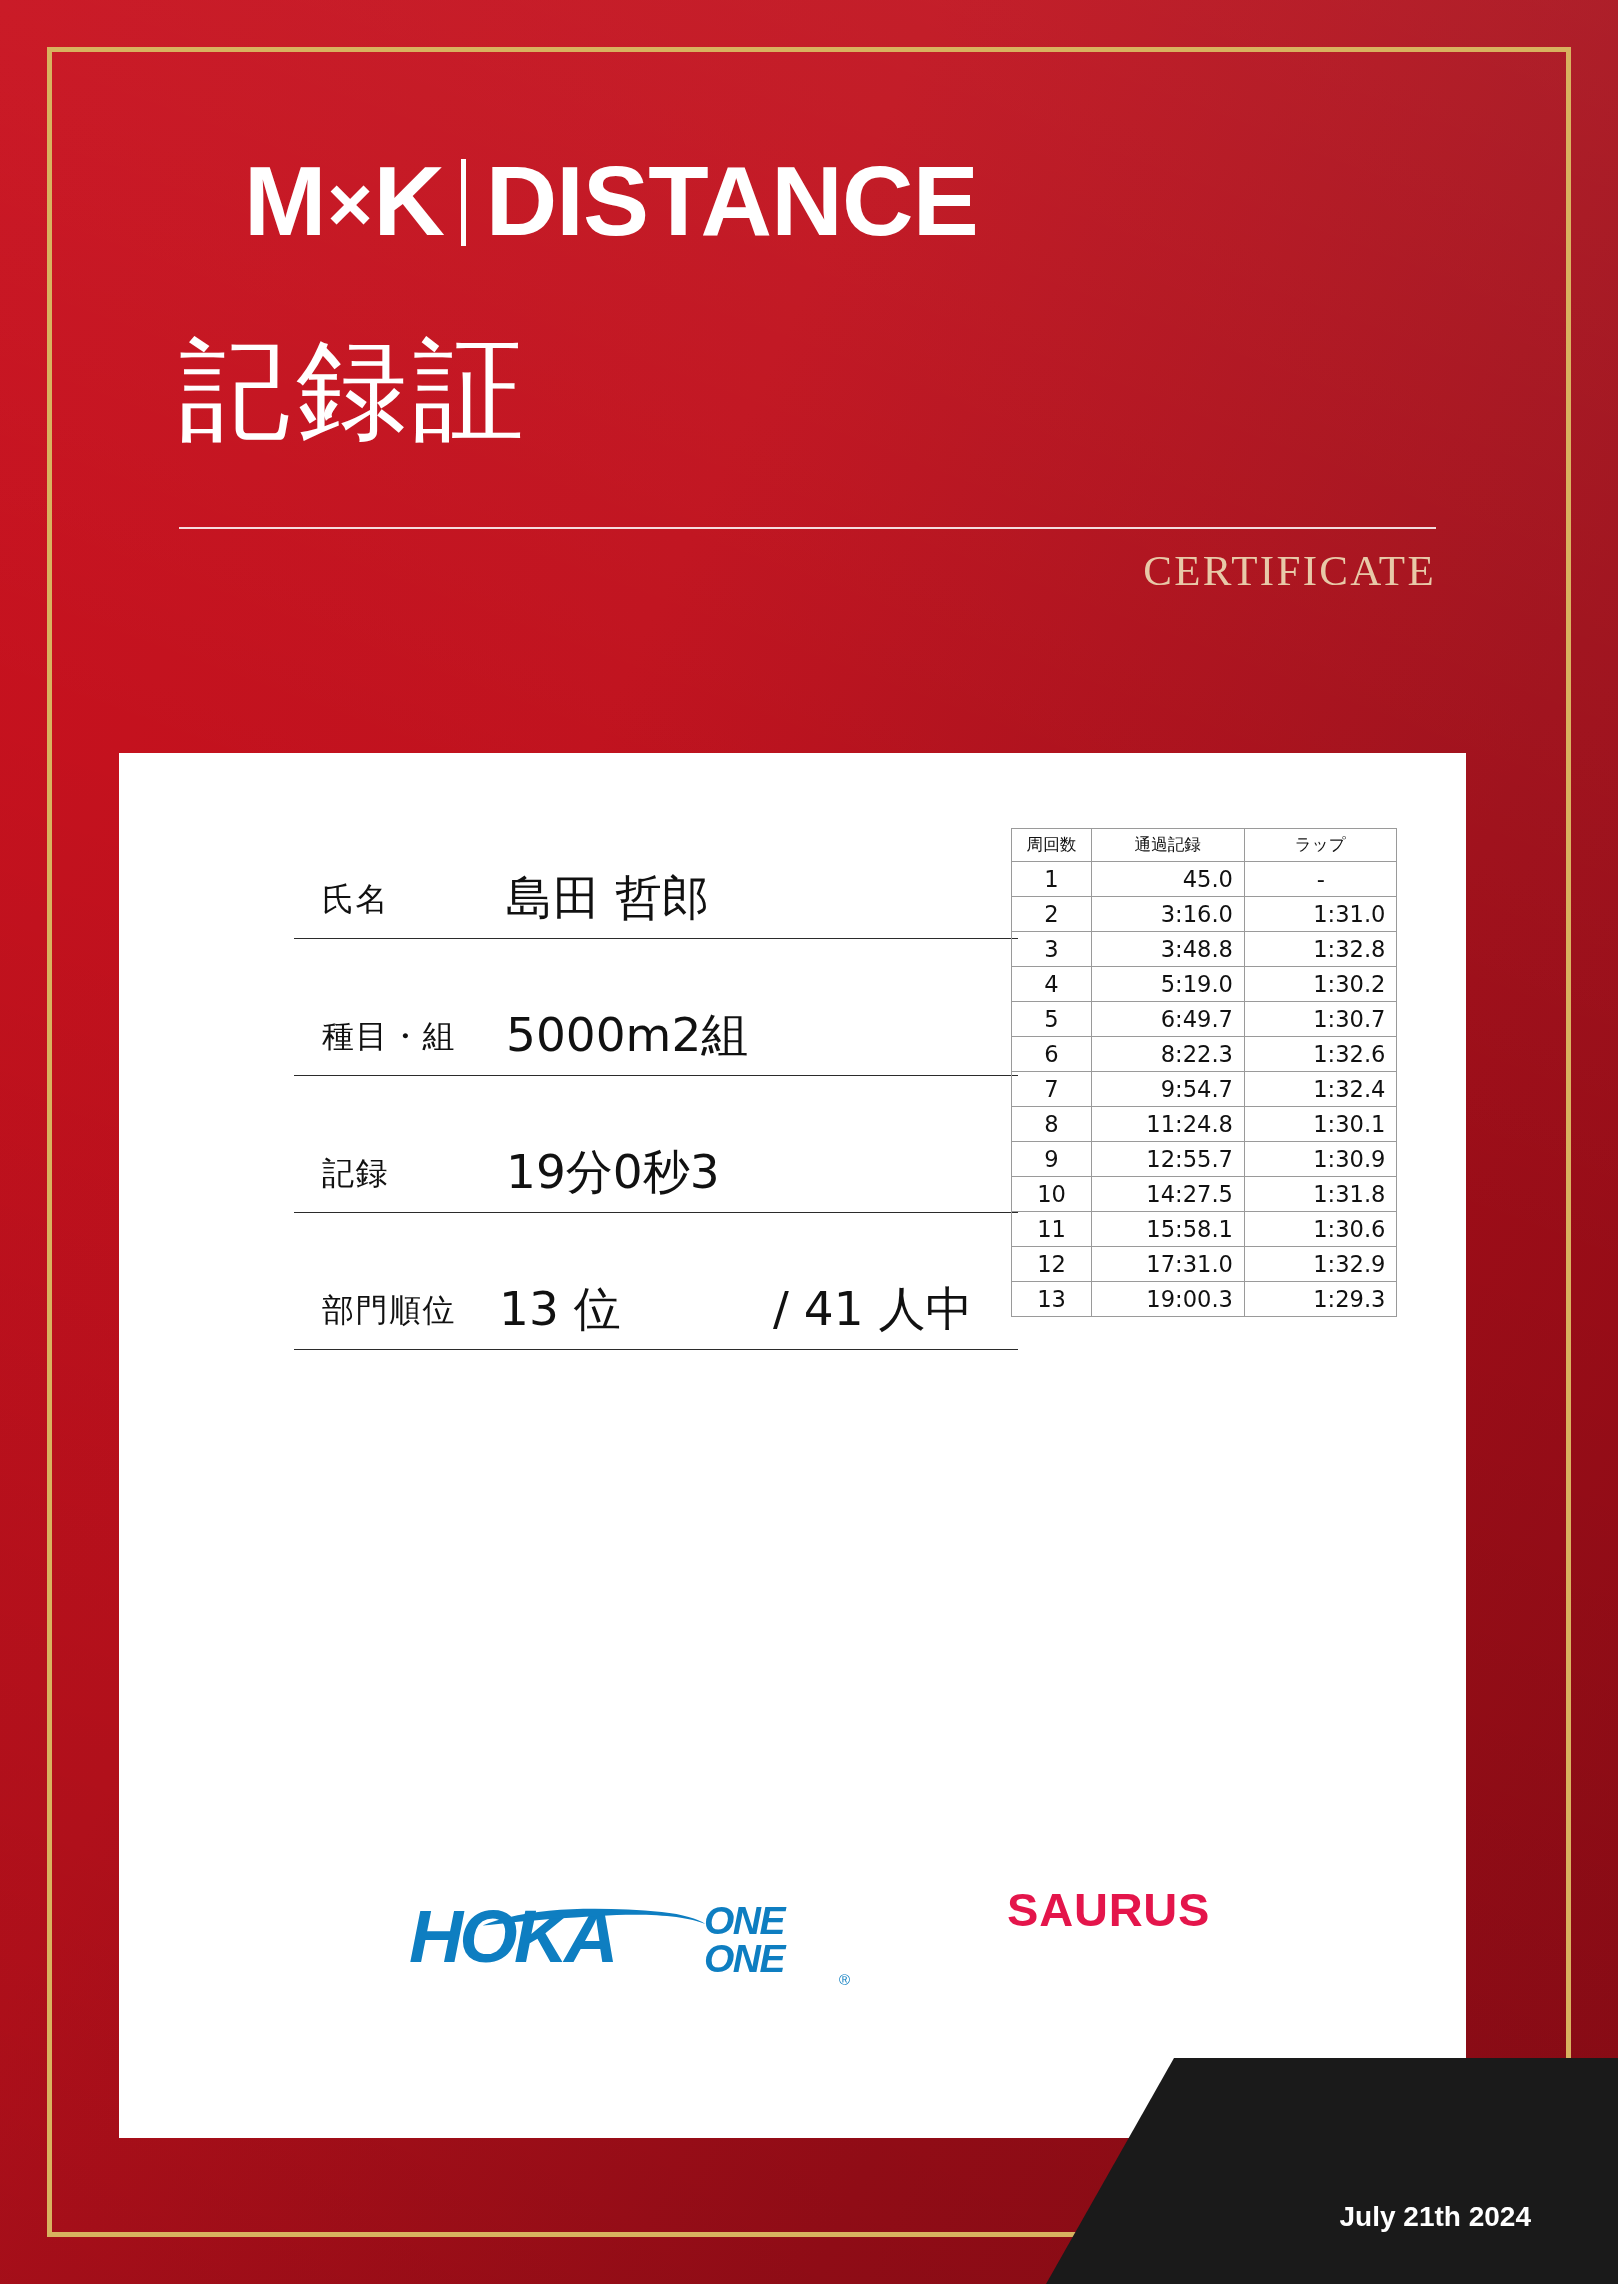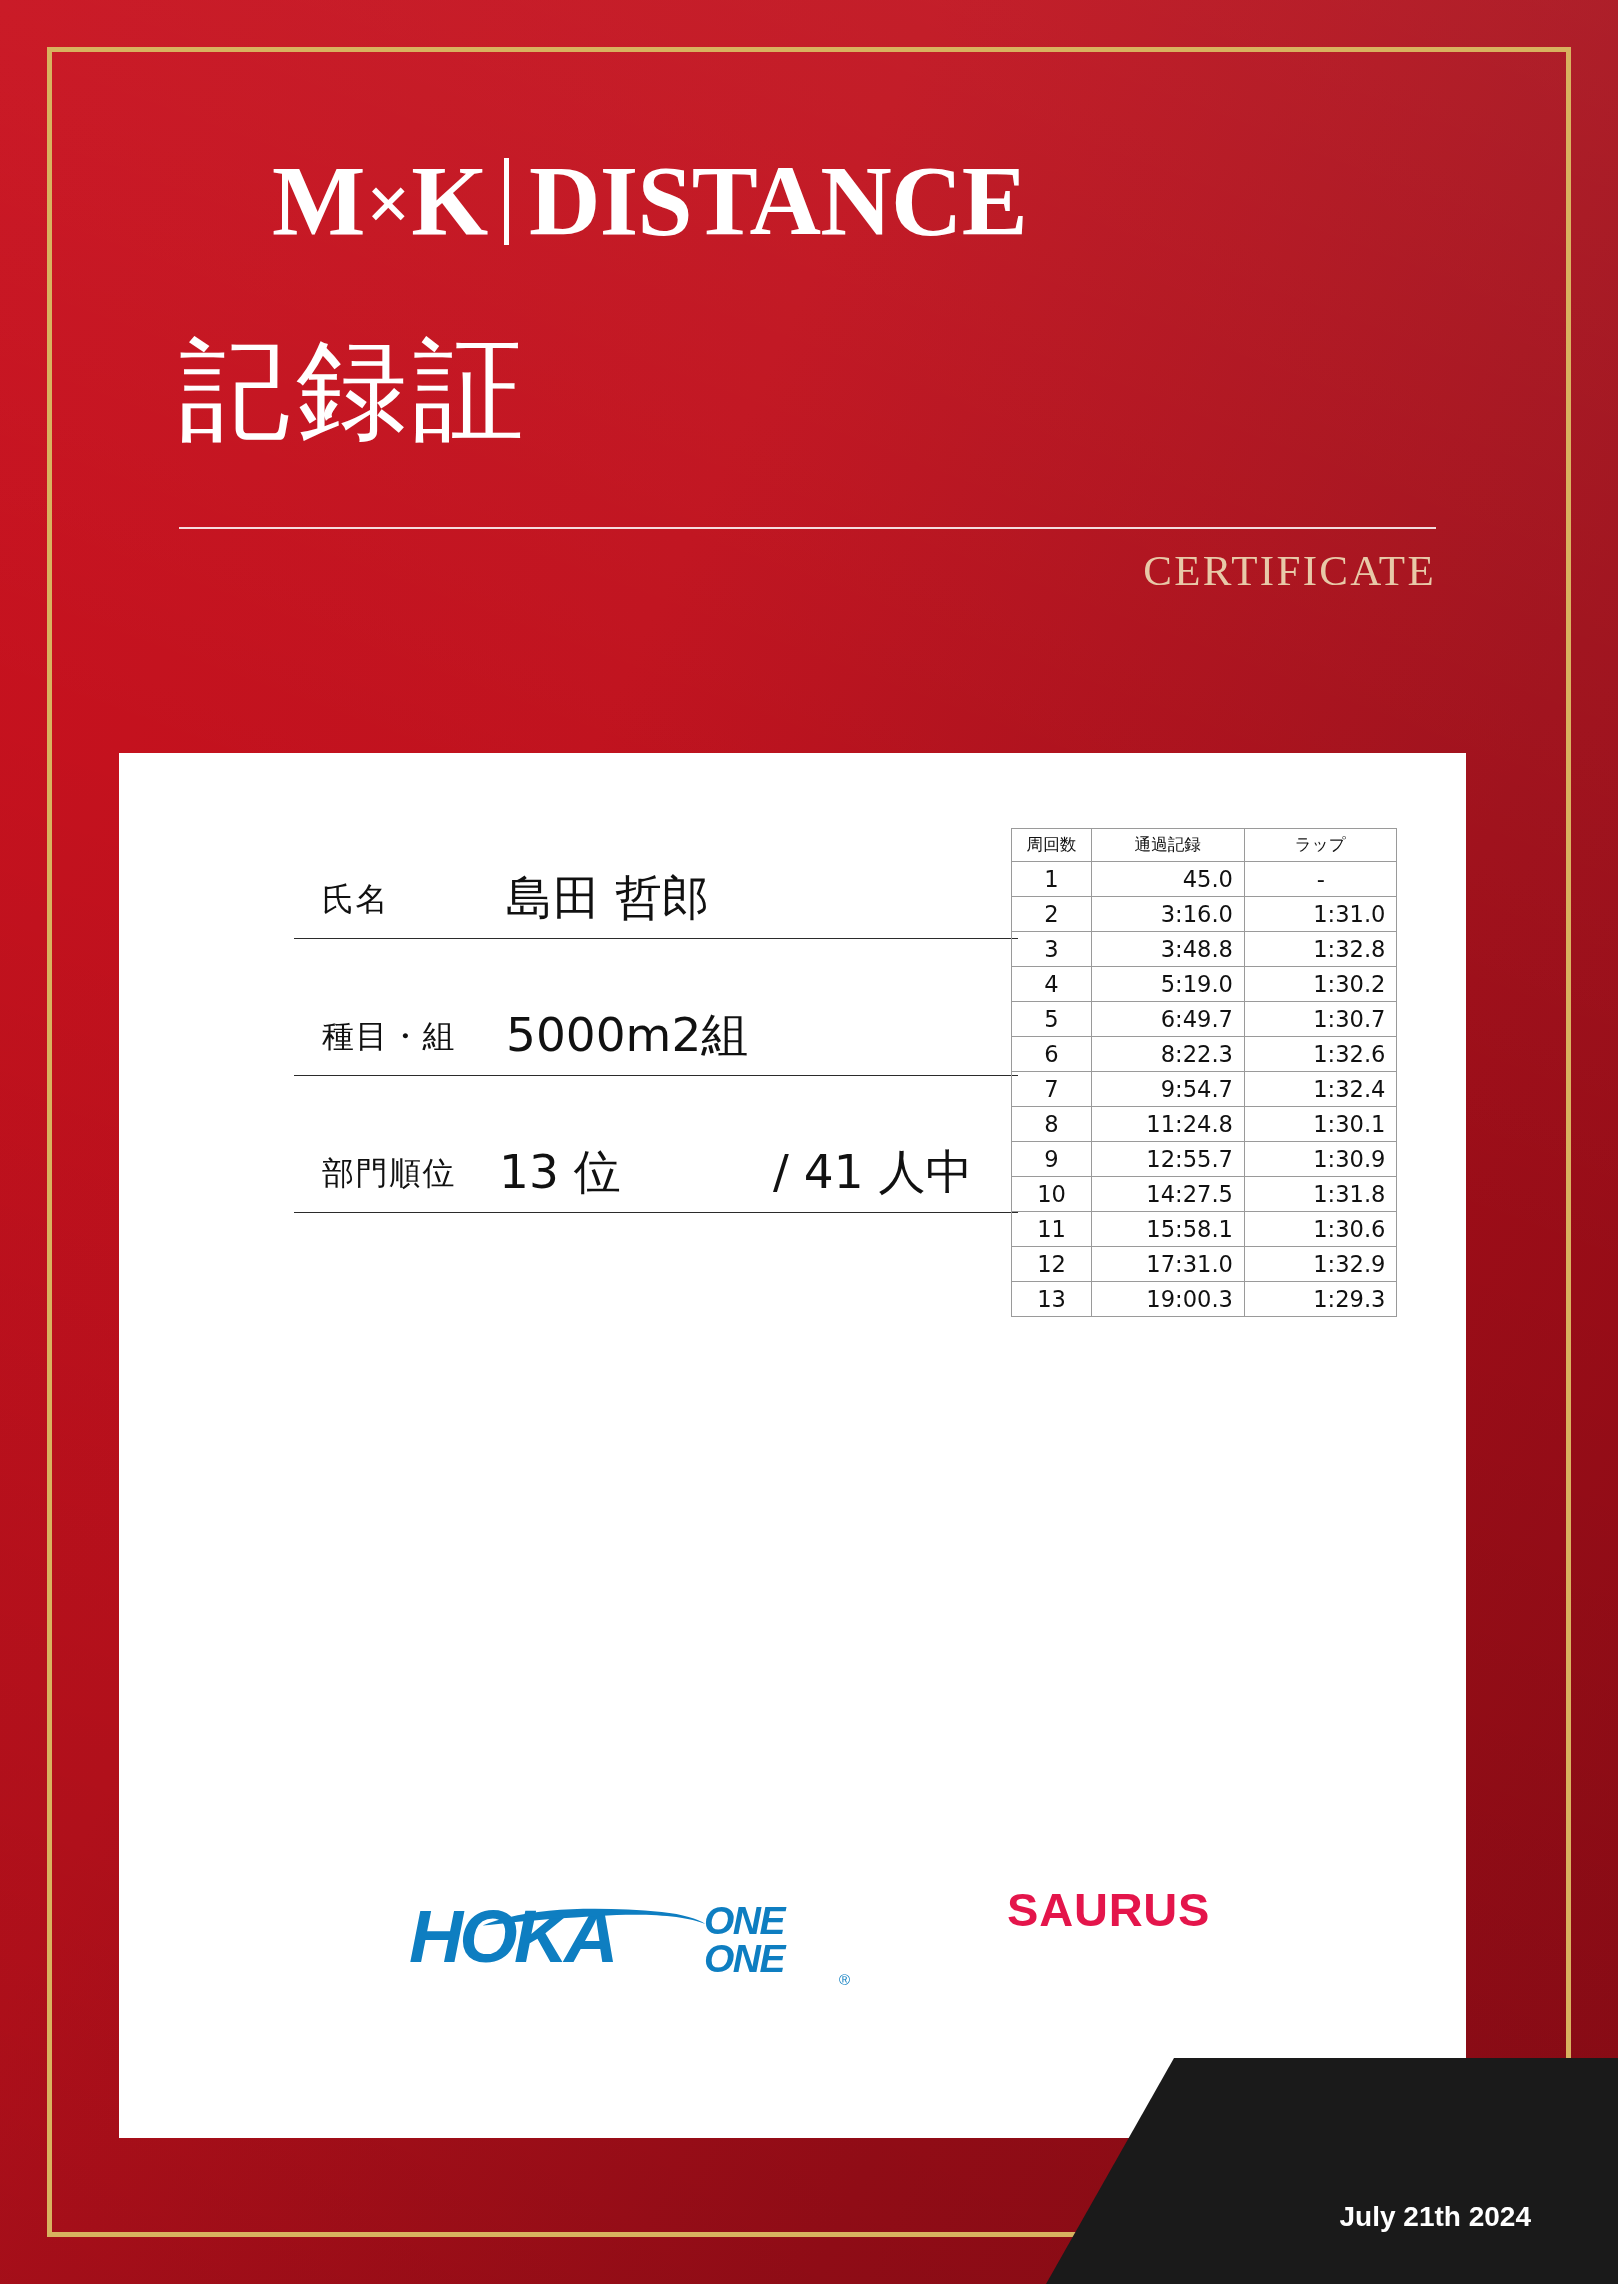--- a/index.html
+++ b/index.html
@@ -44,28 +44,28 @@
 
   .header {
     position: absolute;
     left: 0;
     top: 0;
     width: 1618px;
   }
 
   .title-main {
     position: absolute;
-    left: 272px;
+    left: 244px;
     top: 144px;
     font-size: 99px;
     font-weight: bold;
     color: #ffffff;
     letter-spacing: -0.8px;
     white-space: nowrap;
-    font-family: Liberation Serif, serif;
+    font-family: Liberation Sans, sans-serif;
   }
   .title-main .mk-x {
     font-size: 78px;
     vertical-align: 4.5px;
     padding: 0 1.5px;
   }
   .title-divider {
     display: inline-block;
     width: 5.3px;
     height: 87px;
@@ -319,20 +319,25 @@
 
     <div class="details">
       <div class="det-row">
         <div class="det-label">氏名</div>
         <div class="det-value">島田 哲郎</div>
         <div class="det-line"></div>
       </div>
       <div class="det-row">
         <div class="det-label">種目・組</div>
         <div class="det-value">5000m2組</div>
+        <div class="det-line"></div>
+      </div>
+      <div class="det-row">
+        <div class="det-label">記録</div>
+        <div class="det-value">19分0秒3</div>
         <div class="det-line"></div>
       </div>
       <div class="det-row rank-row">
         <div class="det-label">部門順位</div>
         <div class="det-value">13 位</div>
         <div class="rank-total">/ 41 人中</div>
         <div class="det-line"></div>
       </div>
     </div>
 

